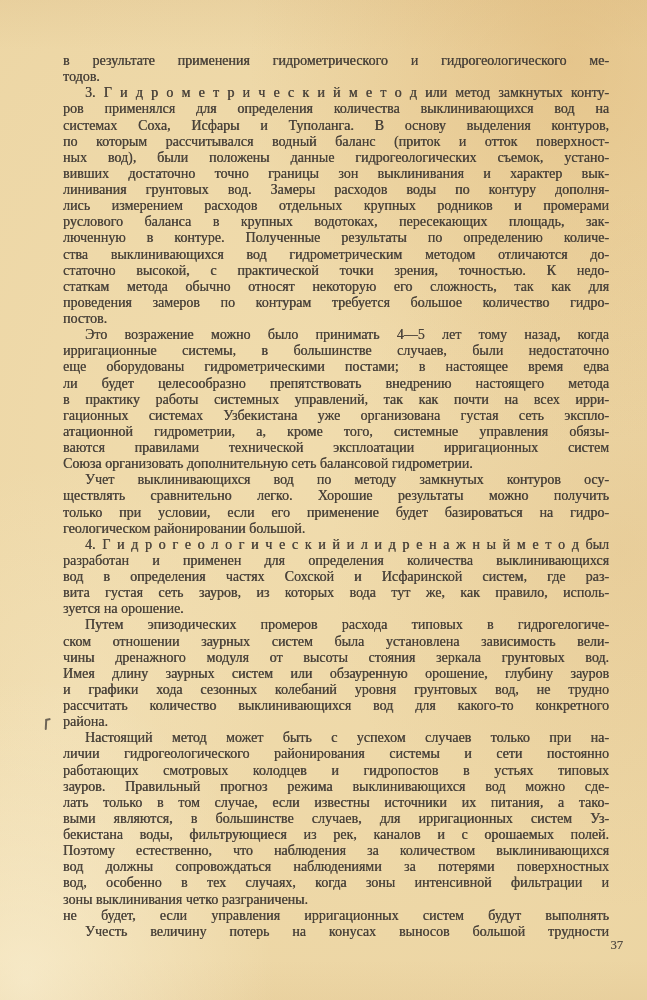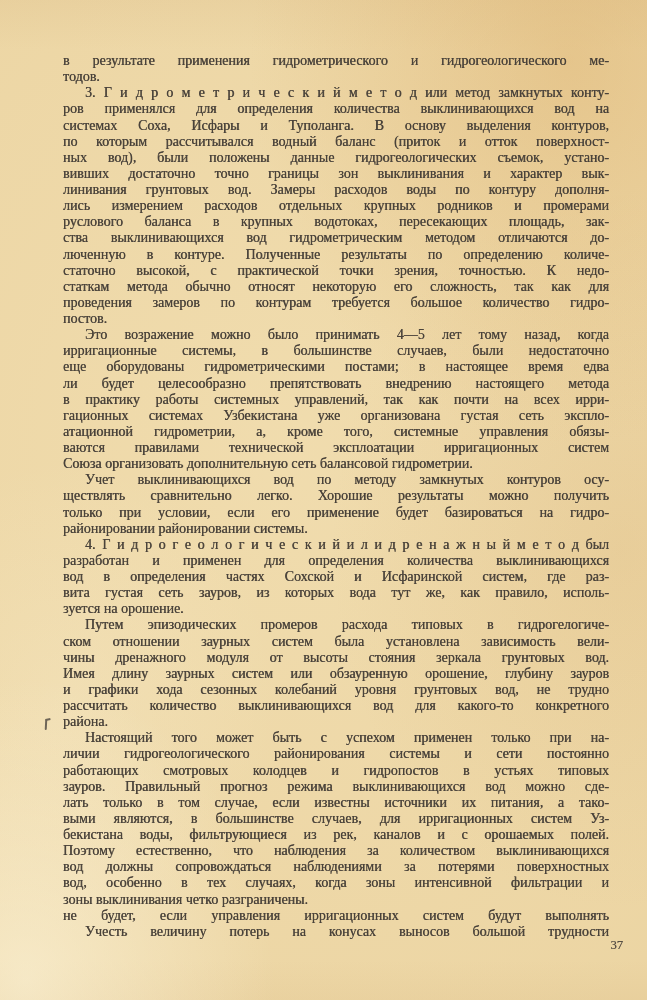--- a/index.html
+++ b/index.html
@@ -55,52 +55,52 @@
       <div class="line end">тодов.</div>
       <div class="line ind">3.&nbsp;Г&nbsp;и&nbsp;д&nbsp;р&nbsp;о&nbsp;м&nbsp;е&nbsp;т&nbsp;р&nbsp;и&nbsp;ч&nbsp;е&nbsp;с&nbsp;к&nbsp;и&nbsp;й м&nbsp;е&nbsp;т&nbsp;о&nbsp;д или метод замкнутых конту-</div>
       <div class="line">ров применялся для определения количества выклинивающихся вод на</div>
       <div class="line">системах Соха, Исфары и Туполанга. В основу выделения контуров,</div>
       <div class="line">по которым рассчитывался водный баланс (приток и отток поверхност-</div>
       <div class="line">ных вод), были положены данные гидрогеологических съемок, устано-</div>
       <div class="line">вивших достаточно точно границы зон выклинивания и характер вык-</div>
       <div class="line">линивания грунтовых вод. Замеры расходов воды по контуру дополня-</div>
       <div class="line">лись измерением расходов отдельных крупных родников и промерами</div>
       <div class="line">руслового баланса в крупных водотоках, пересекающих площадь, зак-</div>
+      <div class="line">люченную в контуре. Полученные результаты по определению количе-</div>
       <div class="line">ства выклинивающихся вод гидрометрическим методом отличаются до-</div>
-      <div class="line">люченную в контуре. Полученные результаты по определению количе-</div>
       <div class="line">статочно высокой, с практической точки зрения, точностью. К недо-</div>
       <div class="line">статкам метода обычно относят некоторую его сложность, так как для</div>
       <div class="line">проведения замеров по контурам требуется большое количество гидро-</div>
       <div class="line end">постов.</div>
       <div class="line ind">Это возражение можно было принимать 4—5 лет тому назад, когда</div>
       <div class="line">ирригационные системы, в большинстве случаев, были недостаточно</div>
       <div class="line">еще оборудованы гидрометрическими постами; в настоящее время едва</div>
       <div class="line">ли будет целесообразно препятствовать внедрению настоящего метода</div>
       <div class="line">в практику работы системных управлений, так как почти на всех ирри-</div>
       <div class="line">гационных системах Узбекистана уже организована густая сеть экспло-</div>
       <div class="line">атационной гидрометрии, а, кроме того, системные управления обязы-</div>
       <div class="line">ваются правилами технической эксплоатации ирригационных систем</div>
       <div class="line end">Союза организовать дополнительную сеть балансовой гидрометрии.</div>
       <div class="line ind">Учет выклинивающихся вод по методу замкнутых контуров осу-</div>
       <div class="line">ществлять сравнительно легко. Хорошие результаты можно получить</div>
       <div class="line">только при условии, если его применение будет базироваться на гидро-</div>
-      <div class="line end">районировании районировании системы.</div>
+      <div class="line end">геологическом районировании большой.</div>
       <div class="line ind">4.&nbsp;Г&nbsp;и&nbsp;д&nbsp;р&nbsp;о&nbsp;г&nbsp;е&nbsp;о&nbsp;л&nbsp;о&nbsp;г&nbsp;и&nbsp;ч&nbsp;е&nbsp;с&nbsp;к&nbsp;и&nbsp;й и&nbsp;л&nbsp;и д&nbsp;р&nbsp;е&nbsp;н&nbsp;а&nbsp;ж&nbsp;н&nbsp;ы&nbsp;й м&nbsp;е&nbsp;т&nbsp;о&nbsp;д был</div>
       <div class="line">разработан и применен для определения количества выклинивающихся</div>
       <div class="line">вод в определения частях Сохской и Исфаринской систем, где раз-</div>
       <div class="line">вита густая сеть зауров, из которых вода тут же, как правило, исполь-</div>
       <div class="line end">зуется на орошение.</div>
       <div class="line ind">Путем эпизодических промеров расхода типовых в гидрогелогиче-</div>
       <div class="line">ском отношении заурных систем была установлена зависимость вели-</div>
       <div class="line">чины дренажного модуля от высоты стояния зеркала грунтовых вод.</div>
       <div class="line">Имея длину заурных систем или обзауренную орошение, глубину зауров</div>
       <div class="line">и графики хода сезонных колебаний уровня грунтовых вод, не трудно</div>
       <div class="line">рассчитать количество выклинивающихся вод для какого-то конкретного</div>
       <div class="line end">района.</div>
-      <div class="line ind">Настоящий того может быть с успехом применен только при на-</div>
+      <div class="line ind">Настоящий метод может быть с успехом случаев только при на-</div>
       <div class="line">личии гидрогеологического районирования системы и сети постоянно</div>
       <div class="line">работающих смотровых колодцев и гидропостов в устьях типовых</div>
       <div class="line">зауров. Правильный прогноз режима выклинивающихся вод можно сде-</div>
       <div class="line">лать только в том случае, если известны источники их питания, а тако-</div>
       <div class="line">выми являются, в большинстве случаев, для ирригационных систем Уз-</div>
       <div class="line">бекистана воды, фильтрующиеся из рек, каналов и с орошаемых полей.</div>
       <div class="line">Поэтому естественно, что наблюдения за количеством выклинивающихся</div>
       <div class="line">вод должны сопровождаться наблюдениями за потерями поверхностных</div>
       <div class="line">вод, особенно в тех случаях, когда зоны интенсивной фильтрации и</div>
       <div class="line end">зоны выклинивания четко разграничены.</div>

